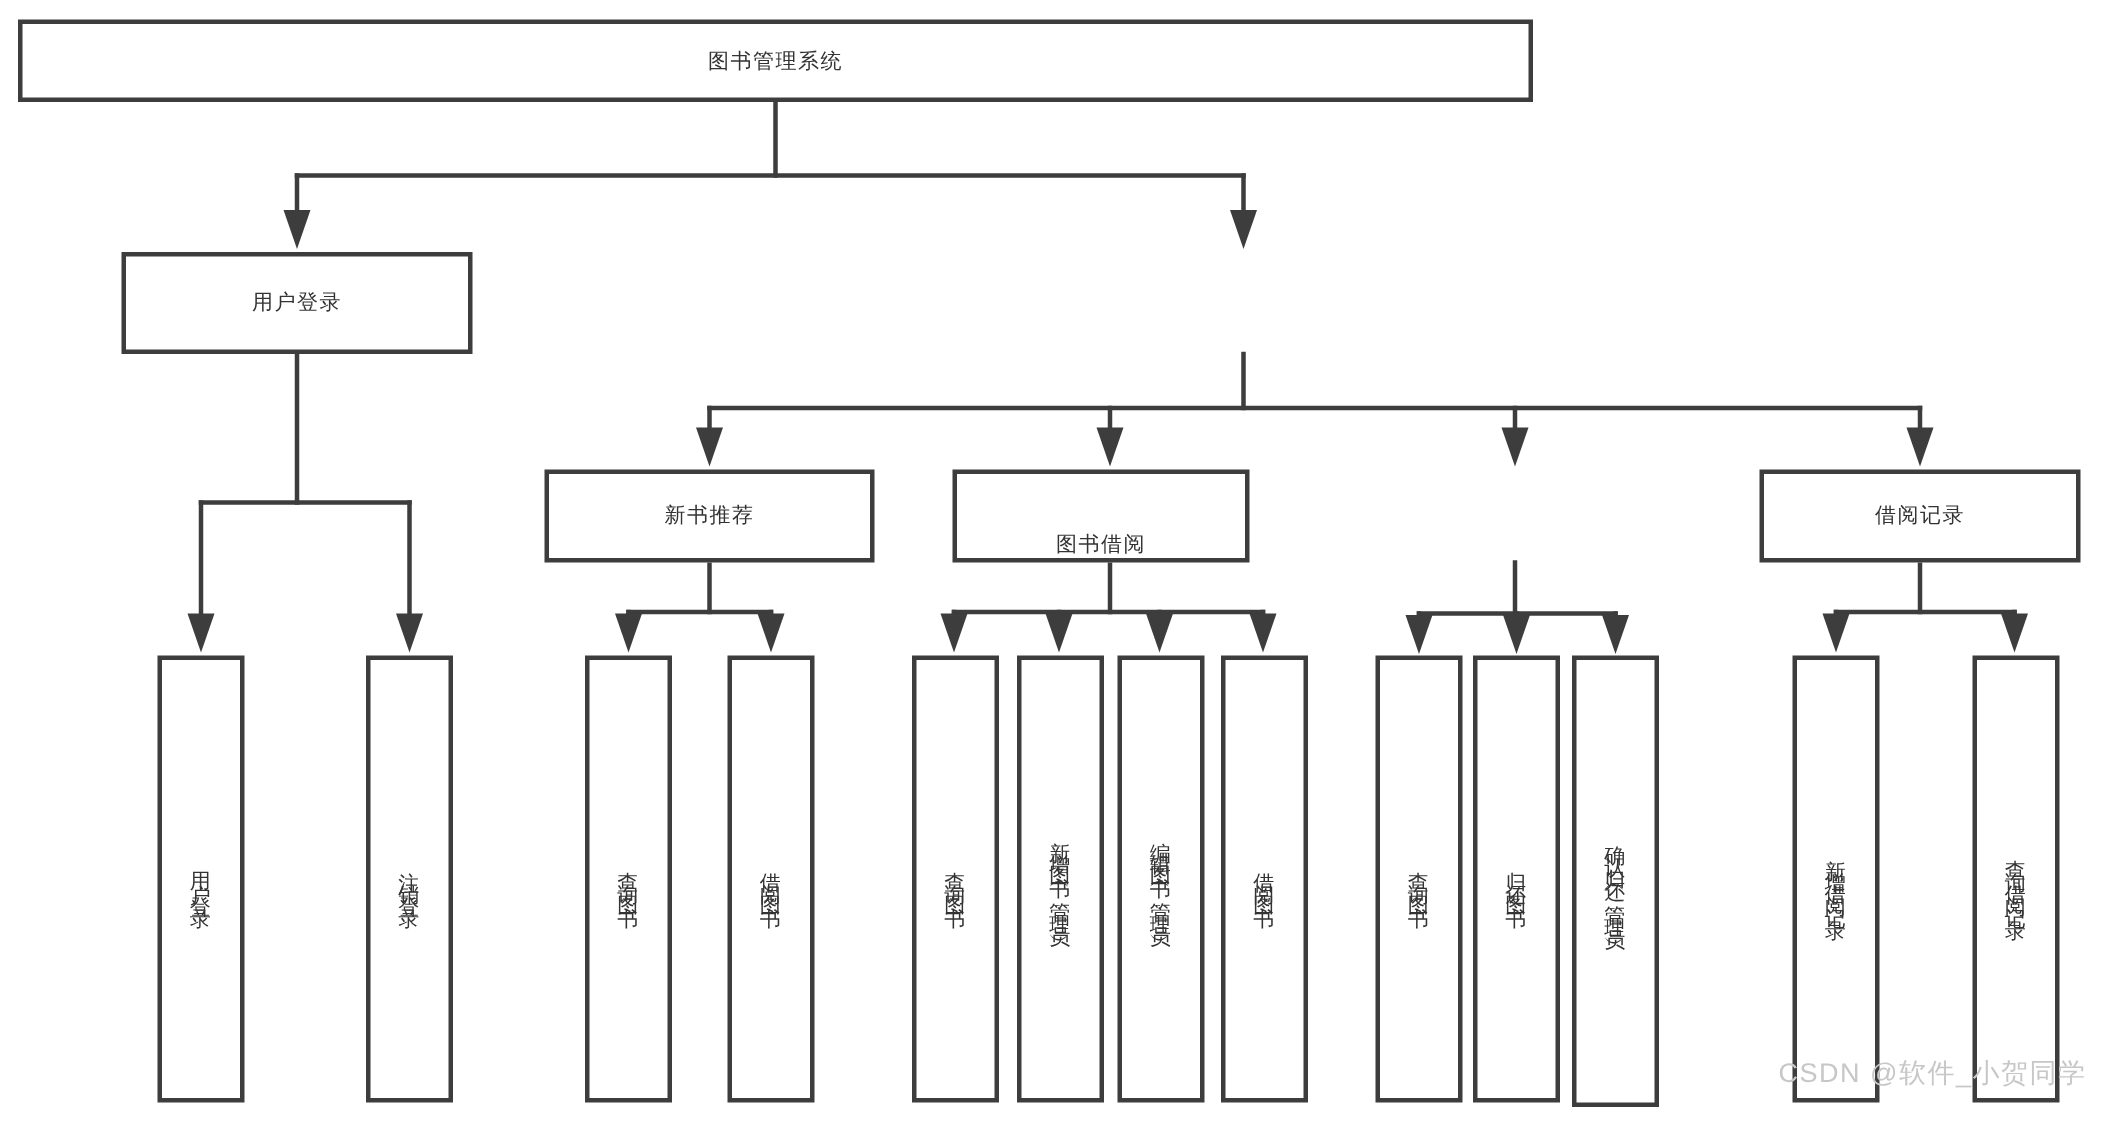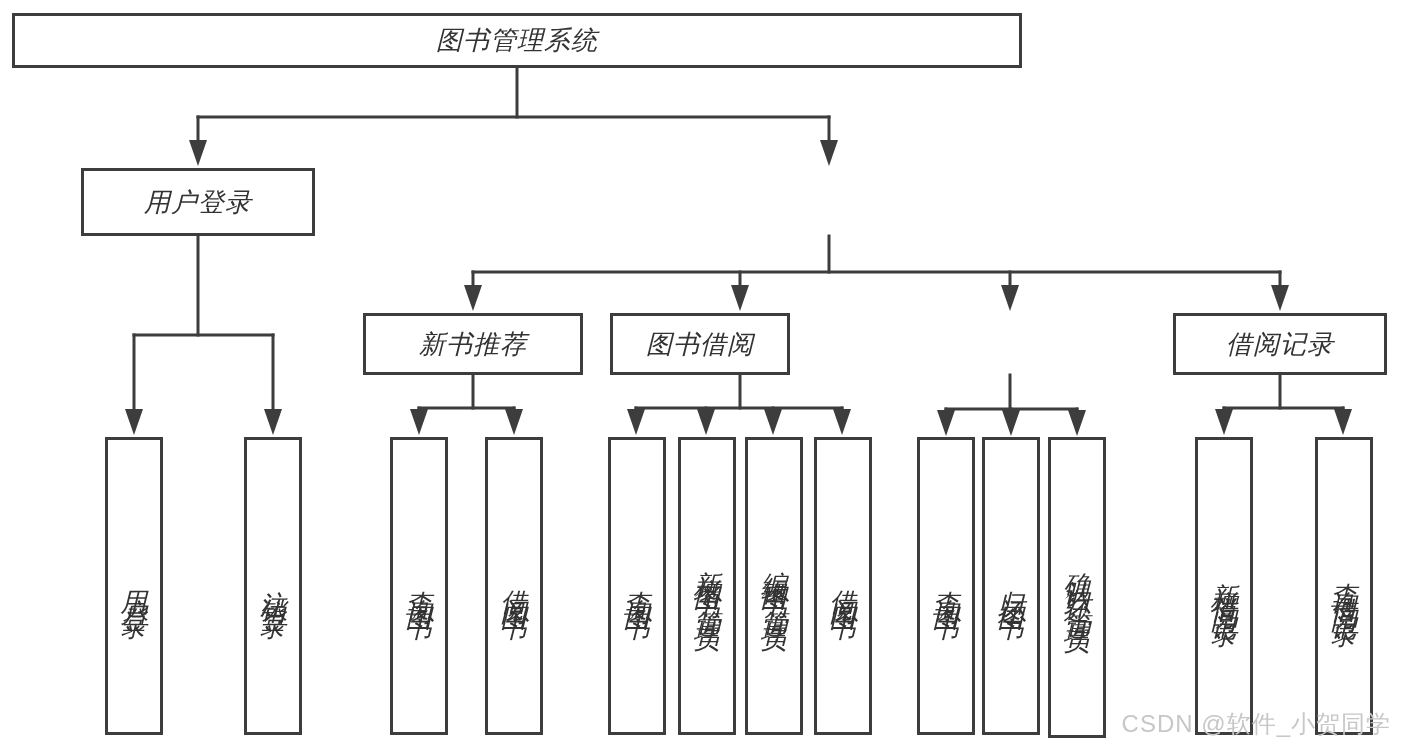--- a/index.html
+++ b/index.html
@@ -23,36 +23,35 @@
   svg.wires line { stroke: currentColor; stroke-width: 3; stroke-linecap: square; }
   svg.wires polygon { fill: currentColor; }
   .box {
     position: absolute;
     border: 3px solid var(--line, #3d3d3d);
     background: #ffffff;
     display: flex; align-items: center; justify-content: center;
     color: var(--text, #333333);
   }
   .box span {
-    font-size: 26px;
+    font-size: 14px;
     letter-spacing: 1px;
     white-space: nowrap;
-    font-style: italic;
   }
   .box.v span {
     writing-mode: vertical-rl;
     letter-spacing: 8px;
     white-space: normal;
     line-height: 1;
     max-height: 288px;
   }
   .watermark {
     position: absolute;
-    right: 14px; bottom: 7px;
-    font-size: 24px;
+    right: 14px; bottom: 20px;
+    font-size: 18px;
     color: var(--wm, #c7c7c7);
     letter-spacing: 1px;
   }
 </style>
 </head>
 <body>
 
 <div class="canvas" style="--line: #3d3d3d; --text: #333333; --bg: #ffffff; --wm: #c7c7c7;">
 
   <svg class="wires" viewBox="0 0 1405 747" xmlns="http://www.w3.org/2000/svg">
@@ -123,21 +122,21 @@
     <span>图书管理系统</span>
   </div>
 
   <div class="box" style="left:81px; top:168px; width:234px; height:68px;">
     <span>用户登录</span>
   </div>
 
   <div class="box" style="left:363px; top:313px; width:220px; height:62px;">
     <span>新书推荐</span>
   </div>
-  <div class="box" style="left:610px; top:313px; width:180px; height:62px;">
+  <div class="box" style="left:635px; top:313px; width:198px; height:62px;align-items:flex-end;">
     <span>图书借阅</span>
   </div>
   <div class="box" style="left:1173px; top:313px; width:214px; height:62px;">
     <span>借阅记录</span>
   </div>
 
   <div class="box v" style="left:105px; top:437px; width:58px; height:298px;">
     <span>用户登录</span>
   </div>
   <div class="box v" style="left:244px; top:437px; width:58px; height:298px;">

